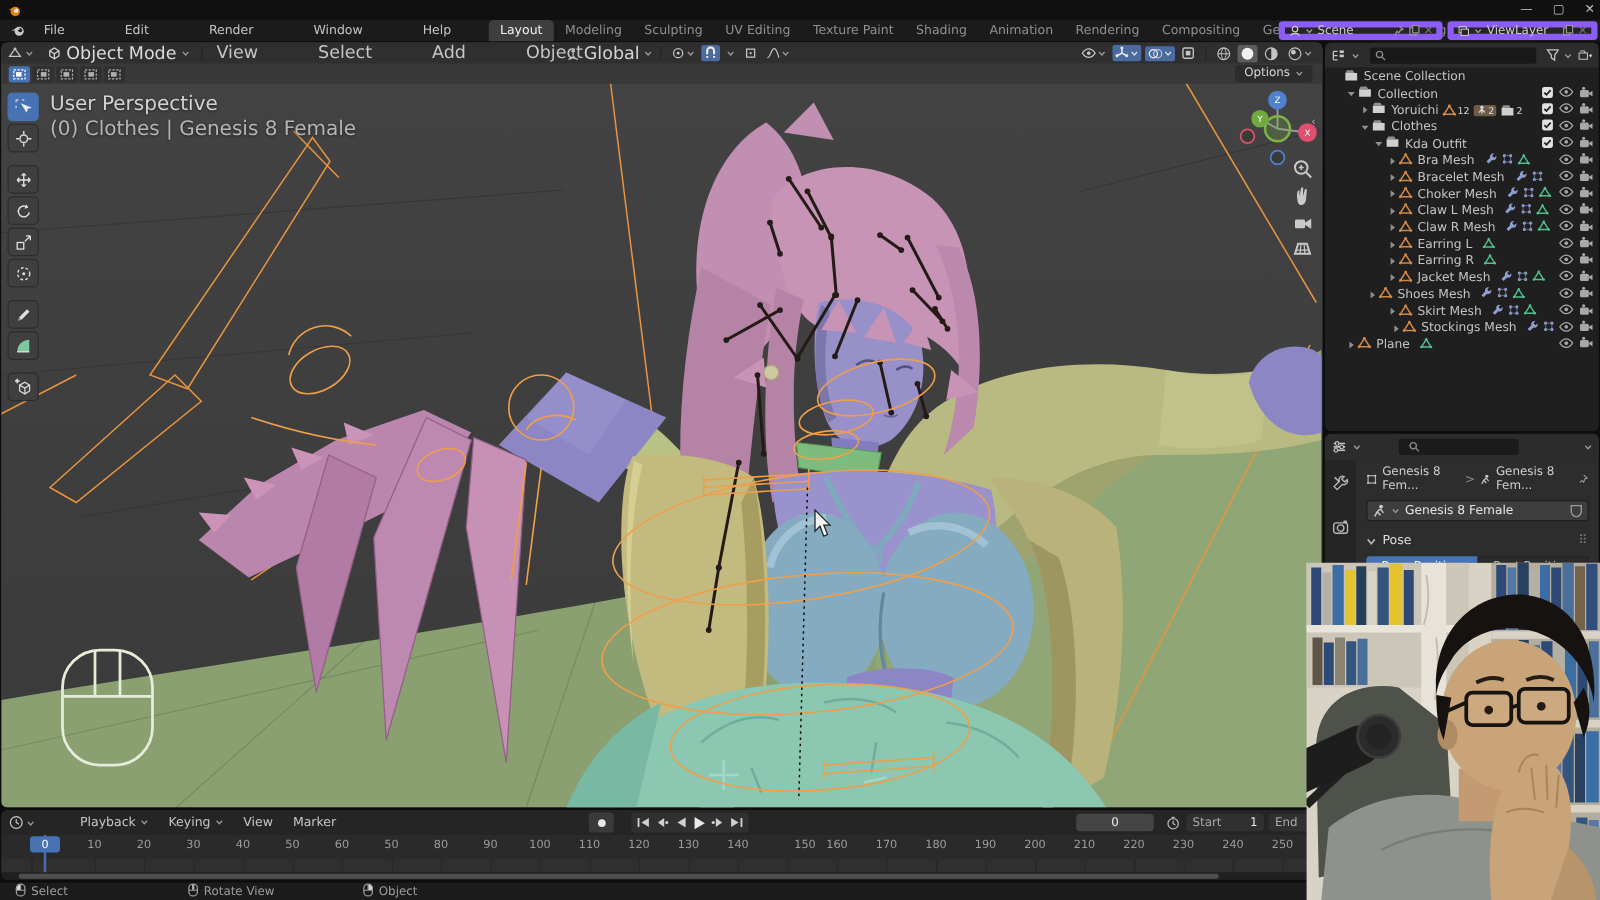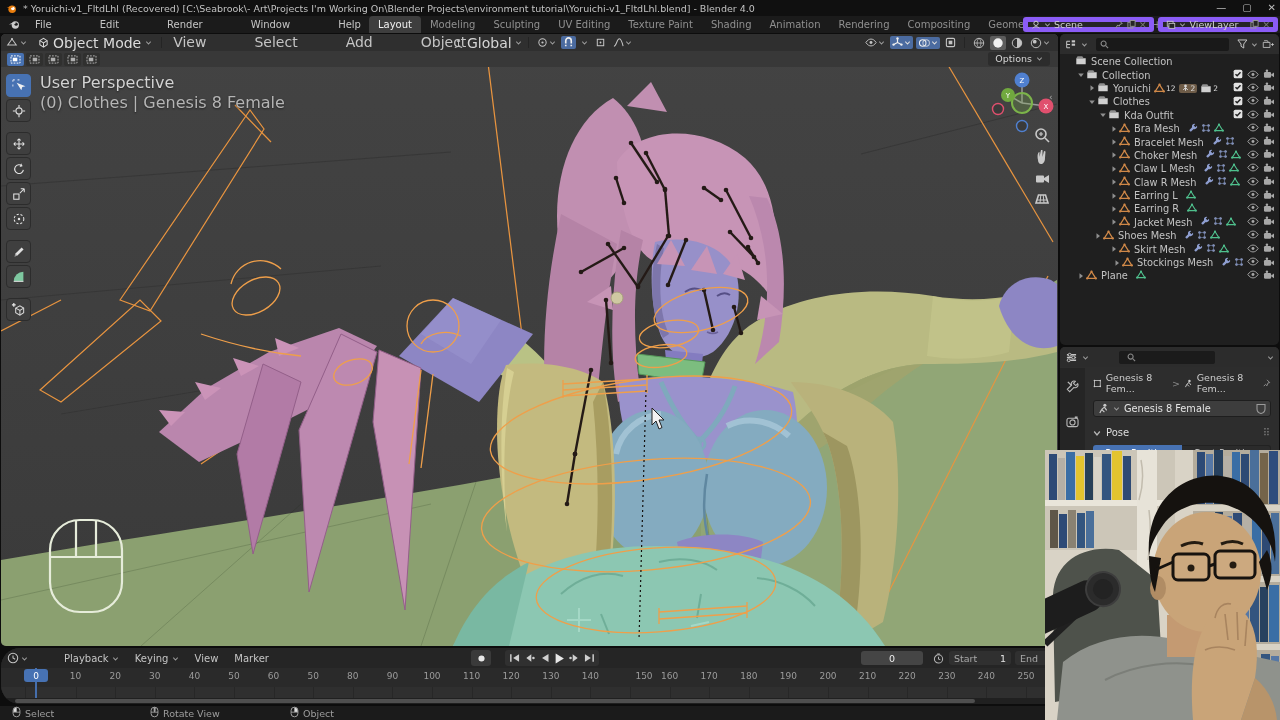--- a/index.html
+++ b/index.html
@@ -10,33 +10,33 @@
   .titlebar { position:absolute; left:0; top:0; width:1280px; height:16px; background:#101010; display:flex; align-items:center; padding:0 6px; font-size:9.5px; color:#c2c2c2; }
   .titlebar .logo { width:11px; height:11px; margin-right:6px; flex:0 0 auto; }
   .titlebar .title-text { white-space:nowrap; overflow:hidden; }
   .win-ctl { position:absolute; right:4px; top:0; height:16px; display:flex; gap:16px; align-items:center; color:#bdbdbd; font-size:10px; }
   .win-ctl span { cursor:default; line-height:16px; }
 
   
   .topbar { position:absolute; left:0; top:16px; width:1280px; height:17px; background:#1b1b1b; display:flex; align-items:center; font-size:10px; }
   .topbar .blogo { width:13px; height:10px; margin:0 6px 0 8px; }
   .menu-item { padding:0 8px; color:#c5c5c5; line-height:17px; }
-  .ws-tabs { display:flex; height:17px; align-items:flex-end; }
+  .ws-tabs { display:flex; margin-left:22px; height:17px; align-items:flex-end; }
   .ws-tab { padding:2px 9px; color:#909090; font-size:10px; line-height:13px; border-radius:4px 4px 0 0; }
   .ws-tab.active { background:#3e3e3e; color:#f0f0f0; }
   .top-right { position:absolute; right:2px; top:1px; display:flex; gap:4px; align-items:center; height:15px; }
   .id-selector { display:flex; align-items:center; background:#252525; border:5px solid #8b5cf6; border-radius:3px; height:15px; padding:0 3px; gap:3px; font-size:9.5px; color:#d0d0d0; }
   .id-selector .val { min-width:58px; }
 
   
   .region { position:absolute; border-radius:5px; overflow:hidden; }
   .viewport-region { left:1px; top:34px; width:1057px; height:612px; background:#3c3c3c; }
   .outliner-region { left:1060px; top:34px; width:219px; height:311px; background:#1f1f1f; }
   .props-region { left:1060px; top:347px; width:219px; height:299px; background:#2d2d2d; }
-  .timeline-region { left:1px; top:648px; width:1278px; height:56px; background:#252525;border-radius:19px; }
+  .timeline-region { left:1px; top:648px; width:1278px; height:56px; background:#252525; }
   .statusbar { position:absolute; left:0; top:706px; width:1280px; height:14px; background:#1b1b1b; }
 
   
   .vp-header { position:absolute; left:0; top:0; width:100%; height:17px; background:#2f2f2f; display:flex; align-items:center; font-size:14px; z-index:10; }
   .vp-toolrow { position:absolute; left:0; top:17px; width:100%; height:16px; background:#383838; z-index:10; display:flex; align-items:center; }
   .vp-menus { display:flex;gap:32px; }
   .mode-box { display:flex; align-items:center; gap:4px; padding:0 6px; color:#dcdcdc; }
   .hdr-sep { width:1px; height:11px; background:#242424; margin:0 3px; }
   .vp-global { position:absolute; left:452px; top:0; height:17px; display:flex; align-items:center; gap:3px; }
   .vp-toggles { position:absolute; right:6px; top:0; height:17px; display:flex; align-items:center; gap:3px; }
@@ -106,21 +106,20 @@
 </style>
 </head>
 <body>
 
 <div class="titlebar">
   <svg class="logo" viewBox="0 0 16 16">
       <circle cx="9" cy="9" r="5.5" fill="#e87d0d"></circle>
       <circle cx="10" cy="8" r="2.6" fill="#fff"></circle>
       <path d="M1 7 8 4l2 3z" fill="#e87d0d"></path>
     </svg>
-  <span class="title-text">* Yoruichi-v1_FltdLhl (Recovered) [C:\Seabrook\- Art\Projects I'm Working On\Blender Projects\environment tutorial\Yoruichi-v1_FltdLhl.blend] - Blender 4.0</span>
   <div class="win-ctl">
     <span>—</span>
     <span>▢</span>
     <span>✕</span>
   </div>
 </div>
 
 <div class="topbar">
   <svg class="blogo" viewBox="0 0 16 12">
       <circle cx="9" cy="6" r="4.5" fill="#c9c9c9"></circle>

